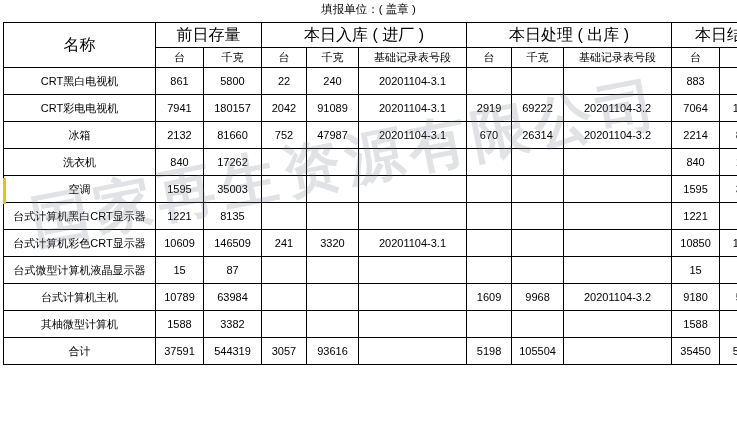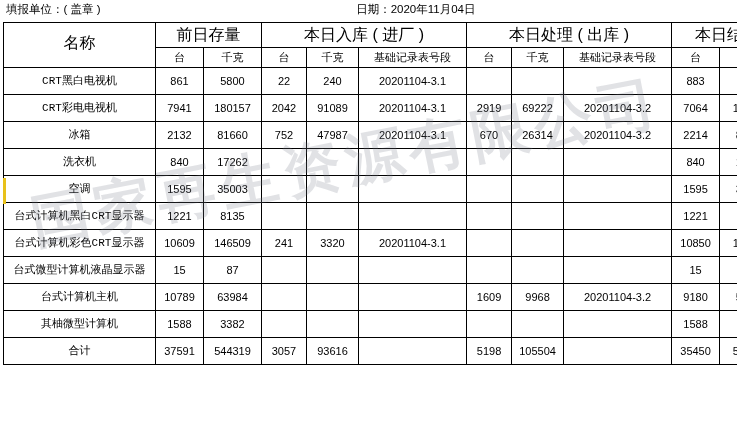--- a/index.html
+++ b/index.html
@@ -16,24 +16,26 @@
     position: relative;
   }
   .sheet {
     position: relative;
     width: 737px;
     height: 422px;
     box-sizing: border-box;
   }
   .header-row {
     display: flex;
+    align-items: center;
     height: 22px;
     padding: 2px 6px 0 6px;
     box-sizing: border-box;
     font-size: 11.5px;
+    flex-direction: column;
   }
   .hdr-left { flex: 0 0 auto; }
   .hdr-mid { flex: 1 1 auto; text-align: center; }
   .hdr-right { flex: 0 0 auto; text-align: right; padding-right: 4px;}
   table.grid {
     border-collapse: collapse;
     table-layout: fixed;
     width: 729px;
     margin-left: 3px;
     font-size: 11px;
@@ -43,21 +45,21 @@
     text-align: center;
     vertical-align: middle;
     padding: 0 2px;
     font-weight: normal;
     line-height: 1.1;
     overflow: hidden;
   }
   .row-head td { height: 24px; font-size: 16px; }
   .row-sub td { height: 19px; font-size: 11px; }
   .row-data td { height: 26px; font-size: 11px; }
-  .name-cell { font-size: 11.5px; font-family: Liberation Mono, monospace; }
+  .name-cell { font-size: 11.5px; }
   .num { font-size: 11px; }
   .watermark {
     position: absolute;
     left: 0; top: 0;
     width: 737px; height: 422px;
     pointer-events: none;
     z-index: 5;
     overflow: hidden;
   }
   .wm-text {
@@ -83,21 +85,20 @@
     z-index: 6;
   }
 </style>
 </head>
 <body>
 
 <div class="sheet">
 
   <div class="header-row">
     <div class="hdr-left">填报单位：( 盖章 )</div>
-    <div class="hdr-mid">日期：2020年11月04日</div>
   </div>
 
   <table class="grid">
     <colgroup>
       <col style="width:152px">
       <col style="width:48px">
       <col style="width:58px">
       <col style="width:45px">
       <col style="width:52px">
       <col style="width:108px">

